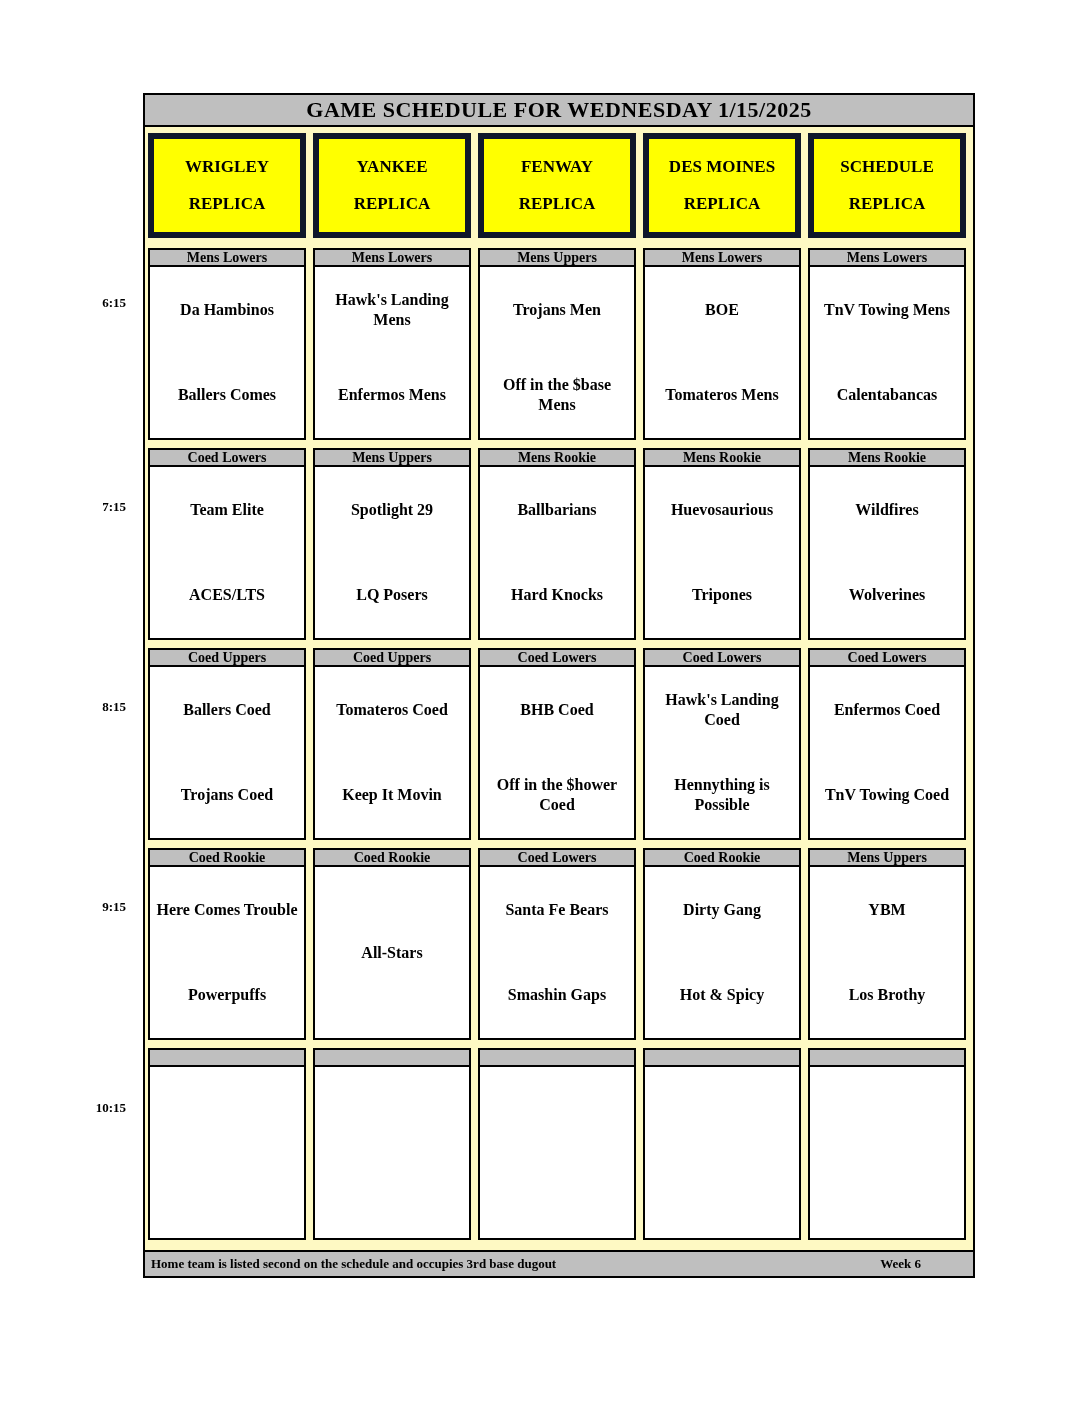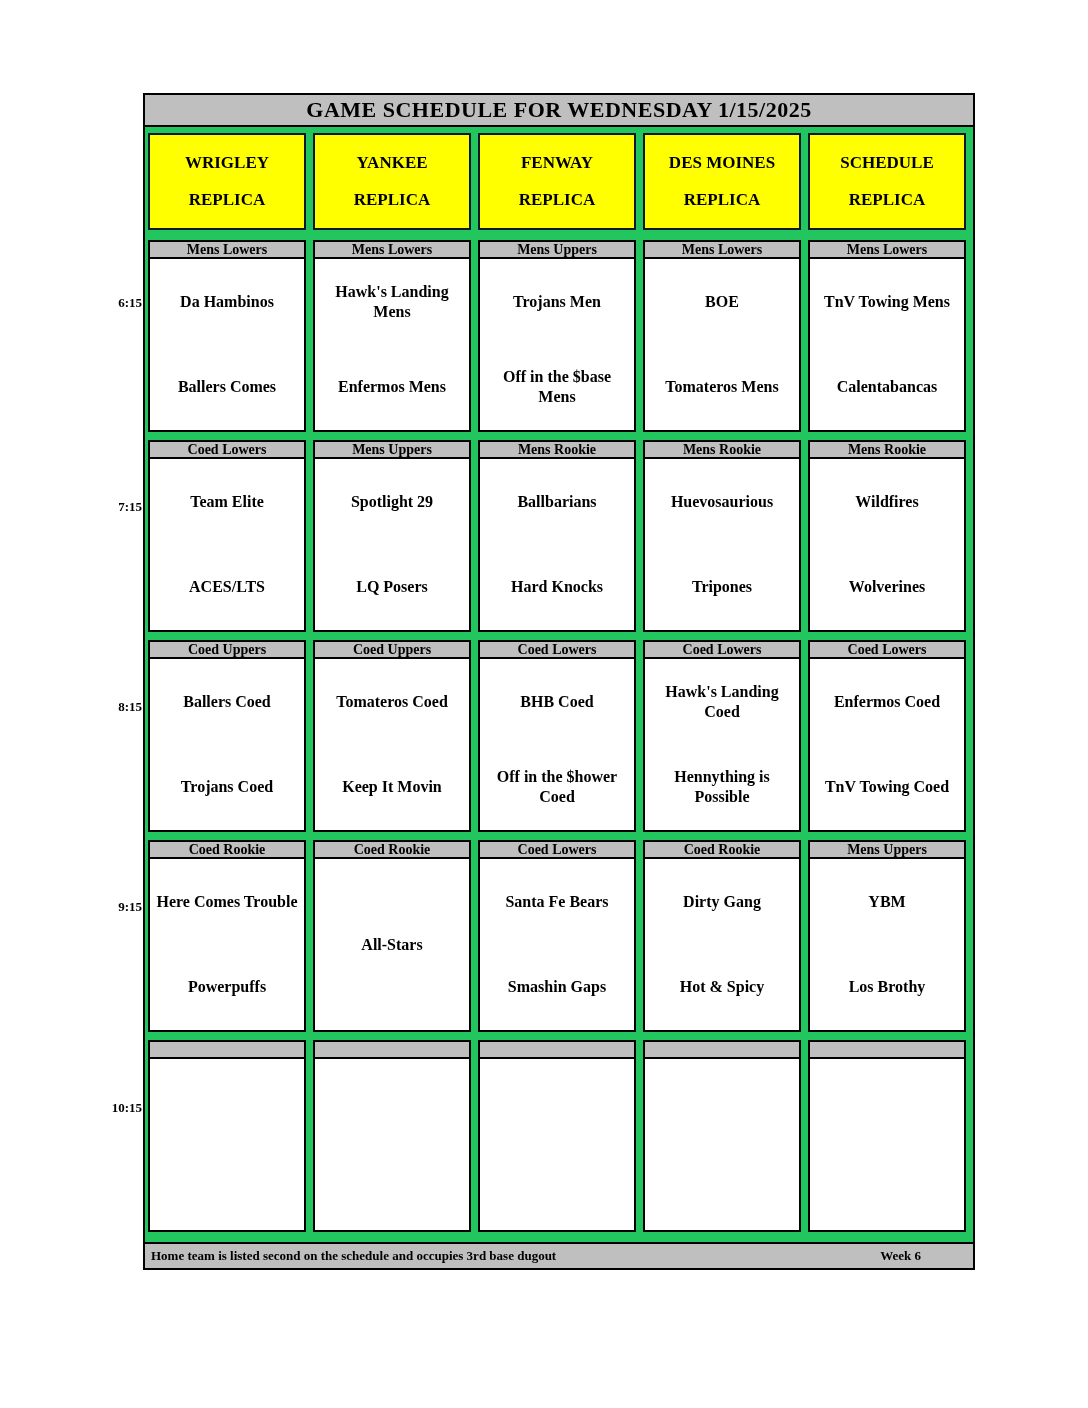--- a/index.html
+++ b/index.html
@@ -1,36 +1,36 @@
 <!DOCTYPE html>
 <html><head>
 <meta charset="utf-8">
 <style>
   html,body{margin:0;padding:0;background:#ffffff;}
   body{width:1088px;height:1408px;font-family:"Liberation Serif", serif;color:#000;}
   .sheet{position:relative;width:1088px;height:1408px;background:#fff;}
-  .board{position:absolute;left:143px;top:93px;width:828px;border:2px solid #000;background:#22c55e;}
+  .board{position:absolute;left:143px;top:93px;width:828px;border:2px solid #000;background:#fef9c3;}
   .title-bar{background:#bfbfbf;border-bottom:2px solid #000;height:30px;line-height:30px;
     text-align:center;font-weight:bold;font-size:22px;letter-spacing:.5px;}
   .cols{display:flex;gap:7px;padding:6px 3px 0 3px;}
   .col{width:158px;flex:0 0 158px;}
-  .fh{background:#ffff00;border:2px solid #0f172a;height:93px;margin-bottom:10px;
+  .fh{background:#ffff00;border:6px solid #0f172a;height:93px;margin-bottom:10px;
     display:flex;flex-direction:column;justify-content:space-evenly;align-items:center;
     text-align:center;font-weight:bold;font-size:17px;}
   .blk{margin-bottom:8px;}
   .dbar{background:#bfbfbf;border:2px solid #000;height:15px;line-height:15px;
     text-align:center;font-weight:bold;font-size:14px;}
   .gbox{border:2px solid #000;border-top:none;height:171px;display:flex;flex-direction:column;background:#fff;}
   .team{flex:1;display:flex;align-items:center;justify-content:center;text-align:center;
     font-weight:bold;font-size:16px;line-height:1.25;padding:0 4px;}
   .foot{background:#bfbfbf;border-top:2px solid #000;height:24px;margin-top:2px;
     display:flex;align-items:center;font-weight:bold;font-size:13px;}
   .foot .note{padding-left:6px;flex:1;}
   .foot .week{padding-right:52px;}
-  .time{position:absolute;left:97px;width:45px;text-align:right;font-weight:bold;font-size:13px;}
+  .time{position:absolute;left:81px;width:45px;text-align:right;font-weight:bold;font-size:13px;}
   .t0{top:295px;} .t1{top:499px;} .t2{top:699px;} .t3{top:899px;} .t4{top:1100px;}
 </style>
 </head>
 <body>
 
 <div class="sheet">
 
   <div class="time t0">6:15</div>
   <div class="time t1">7:15</div>
   <div class="time t2">8:15</div>

